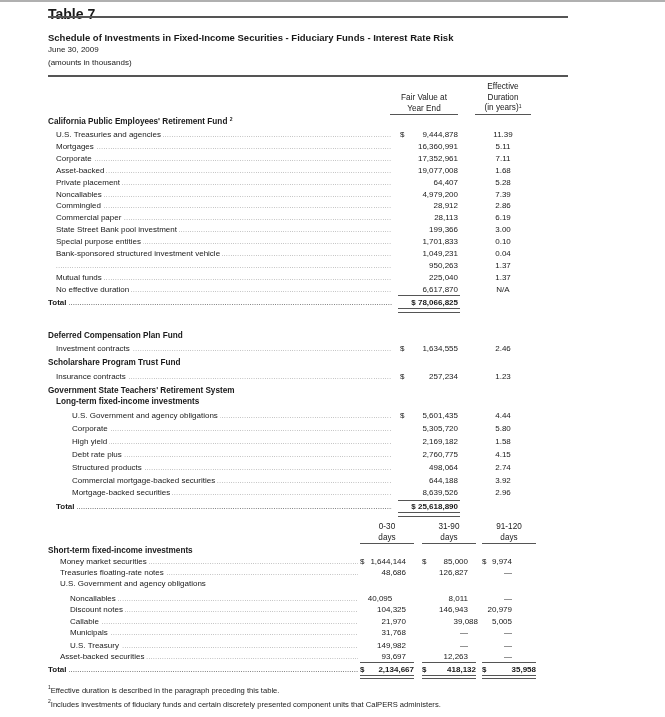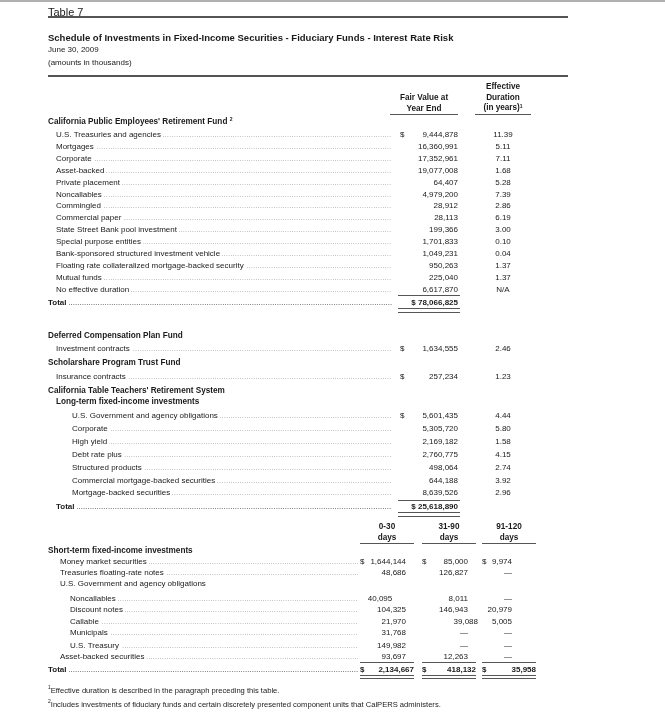--- a/index.html
+++ b/index.html
@@ -3,27 +3,27 @@
   <meta charset="utf-8">
   <style>
     html, body { margin: 0; padding: 0; background: #ffffff; }
     body {
       width: 665px; height: 717px; position: relative; overflow: hidden;
       font-family: "Liberation Sans", sans-serif; color: #1a1a1a;
     }
     .topline { position: absolute; left: 0; top: 0; width: 665px; height: 2px; background: #b0b0b0; }
     .page { position: absolute; left: 48px; top: 0; width: 600px; }
 
-    .table-label { position: absolute; top: 6px; left: 0; font-size: 11px; font-weight: normal; }
+    .table-label { position: absolute; top: 6px; left: 0; font-size: 14px; font-weight: bold; }
     .rule1 { position: absolute; top: 16px; left: 0; width: 520px; height: 1.5px; background: #555; }
     .title { position: absolute; top: 32px; left: 0; font-size: 9.5px; font-weight: bold; white-space: nowrap; }
     .subtitle { position: absolute; left: 0; font-size: 8px; white-space: nowrap; }
     .rule2 { position: absolute; top: 75px; left: 0; width: 520px; height: 1.5px; background: #555; }
 
-    .colhead { position: absolute; font-size: 8.2px; font-weight: bold; text-align: center; line-height: 10.5px; }
+    .colhead { position: absolute; font-size: 8.2px; font-weight: normal; text-align: center; line-height: 10.5px; }
     .colhead .ul { border-bottom: 1.5px solid #555; display: block; padding-bottom: 0px; }
 
     .row { position: absolute; left: 0; height: 11px; font-size: 8px; line-height: 11px; white-space: nowrap; }
     .lbl { position: absolute; top: 0; overflow: hidden; white-space: nowrap; }
     .lbl .txt { background: #fff; padding-right: 2px; }
     .dots { position: absolute; top: 0; height: 11px; overflow: hidden; white-space: nowrap; color: #444; letter-spacing: 0.6px; font-size: 6px; line-height: 13px; }
     .hdr { position: absolute; left: 0; font-size: 8.2px; font-weight: bold; line-height: 11px; white-space: nowrap; }
     .dollar { position: absolute; top: 0; }
     .num { position: absolute; top: 0; text-align: right; }
     .dur { position: absolute; top: 0; text-align: center; width: 40px; }
@@ -131,21 +131,20 @@
       </div>
       <div class="row" style="top:248.00000000000006px;width:520px">
         <div class="dots" style="left:8px;width:336px">................................................................................................................................................................................................................................................................................................................................................................................................................</div>
         <div class="lbl" style="left:8px"><span class="txt">Bank-sponsored  structured investment vehicle</span></div>
         <span class="dollar" style="left:352px"></span>
         <span class="num" style="left:360px;width:50px">1,049,231</span>
         <span class="dur" style="left:435px">0.04</span>
       </div>
       <div class="row" style="top:259.90000000000003px;width:520px">
         <div class="dots" style="left:8px;width:336px">................................................................................................................................................................................................................................................................................................................................................................................................................</div>
-        <div class="lbl" style="left:8px"><span class="txt">Floating rate collateralized mortgage-backed security</span></div>
         <span class="dollar" style="left:352px"></span>
         <span class="num" style="left:360px;width:50px">950,263</span>
         <span class="dur" style="left:435px">1.37</span>
       </div>
       <div class="row" style="top:271.8px;width:520px">
         <div class="dots" style="left:8px;width:336px">................................................................................................................................................................................................................................................................................................................................................................................................................</div>
         <div class="lbl" style="left:8px"><span class="txt">Mutual funds</span></div>
         <span class="dollar" style="left:352px"></span>
         <span class="num" style="left:360px;width:50px">225,040</span>
         <span class="dur" style="left:435px">1.37</span>
@@ -173,21 +172,21 @@
         <span class="dur" style="left:435px">2.46</span>
       </div>
       <div class="hdr" style="top:357px;left:0px">Scholarshare Program Trust Fund</div>
       <div class="row" style="top:371px;width:520px">
         <div class="dots" style="left:8px;width:336px">................................................................................................................................................................................................................................................................................................................................................................................................................</div>
         <div class="lbl" style="left:8px"><span class="txt">Insurance  contracts</span></div>
         <span class="dollar" style="left:352px">$</span>
         <span class="num" style="left:360px;width:50px">257,234</span>
         <span class="dur" style="left:435px">1.23</span>
       </div>
-      <div class="hdr" style="top:385px;left:0px">California Table Teachers' Retirement System</div>
+      <div class="hdr" style="top:385px;left:0px">Government State Teachers' Retirement System</div>
       <div class="hdr" style="top:396px;left:8px">Long-term fixed-income investments</div>
       <div class="row" style="top:410px;width:520px">
         <div class="dots" style="left:24px;width:320px">................................................................................................................................................................................................................................................................................................................................................................................................................</div>
         <div class="lbl" style="left:24px"><span class="txt">U.S. Government and agency obligations</span></div>
         <span class="dollar" style="left:352px">$</span>
         <span class="num" style="left:360px;width:50px">5,601,435</span>
         <span class="dur" style="left:435px">4.44</span>
       </div>
       <div class="row" style="top:422.9px;width:520px">
         <div class="dots" style="left:24px;width:320px">................................................................................................................................................................................................................................................................................................................................................................................................................</div>

